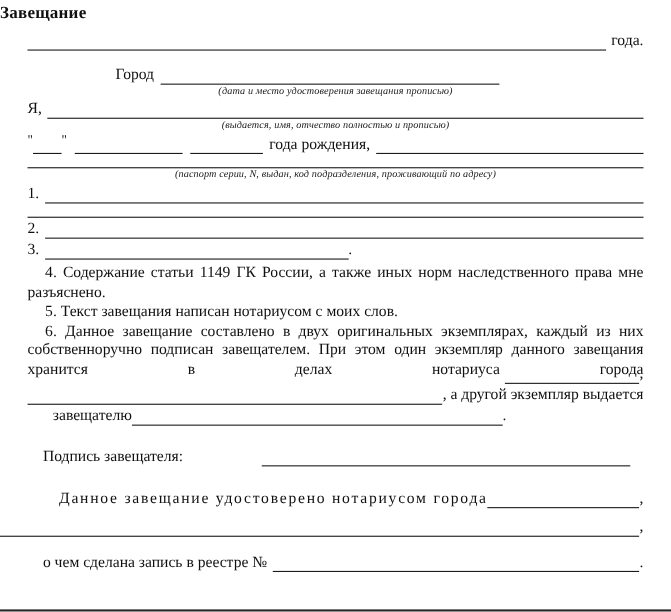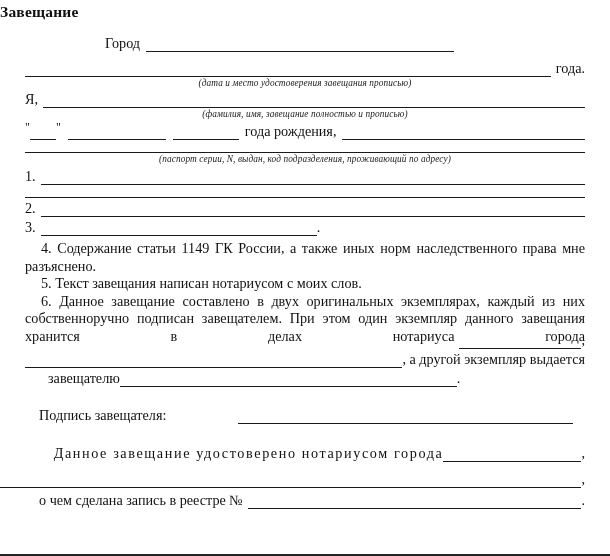--- a/index.html
+++ b/index.html
@@ -105,44 +105,44 @@
 
   .sp { display: inline-block; }
 </style>
 </head>
 <body>
 
 <div class="page">
 
   <div class="doc-title">Завещание</div>
 
+  <div class="row" style="margin-top:8px;">
+    <span class="blank grow"></span>
+    <span class="sp" style="width:5px"></span>
+    <span>года.</span>
+  </div>
+
   <div class="row" style="margin-top:14px; padding-left:105px; padding-right:25px;">
     <span>Город</span>
     <span class="sp" style="width:6px"></span>
     <span class="blank" style="width:308px"></span>
   </div>
 
-  <div class="row" style="margin-top:8px;">
-    <span class="blank grow"></span>
-    <span class="sp" style="width:5px"></span>
-    <span>года.</span>
-  </div>
-
   <div class="hint-row" style="margin-top:1px;">
     <div class="hint">(дата и место удостоверения завещания прописью)</div>
   </div>
 
   <div class="row" style="margin-top:2px;">
     <span>Я,</span>
     <span class="sp" style="width:5px"></span>
     <span class="blank grow"></span>
   </div>
 
   <div class="hint-row" style="margin-top:1px;">
-    <div class="hint">(фамилия, имя, завещание полностью и прописью)</div>
+    <div class="hint">(выдается, имя, отчество полностью и прописью)</div>
   </div>
 
   <div class="row" style="margin-top:3px; align-items:flex-end;">
     <span style="font-size:12px; position:relative; top:-4px;">"</span>
     <span class="blank" style="width:26px"></span>
     <span style="font-size:12px; position:relative; top:-4px;">"</span>
     <span class="sp" style="width:7px"></span>
     <span class="blank" style="width:98px"></span>
     <span class="sp" style="width:7px"></span>
     <span class="blank" style="width:66px"></span>
@@ -214,21 +214,21 @@
       <span class="blank" style="width:138px"></span>
       <span>,</span>
     </span>
   </div>
 
   <div class="row" style="margin-top:9px;">
     <span class="blank grow" style="margin-left:-25px; margin-right:0;"></span>
     <span>,</span>
   </div>
 
-  <div class="row" style="margin-top:4px;">
+  <div class="row" style="margin-top:15px;">
     <span class="sp" style="width:14px"></span>
     <span>о чем сделана запись в реестре №</span>
     <span class="sp" style="width:5px"></span>
     <span class="blank grow"></span>
     <span>.</span>
   </div>
 
   <div class="scan-edge"></div>
 </div>
 

